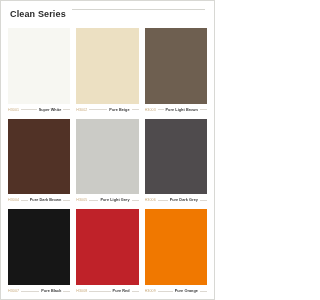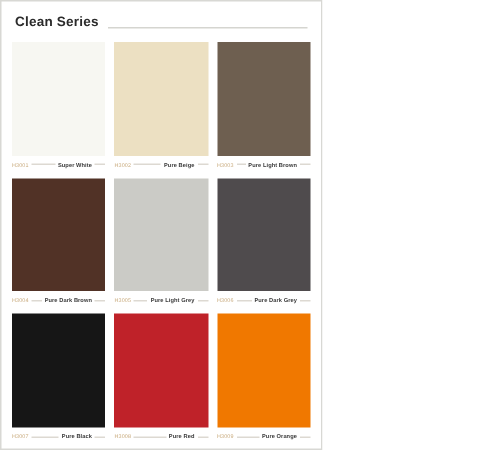--- a/index.html
+++ b/index.html
@@ -23,21 +23,21 @@
     background: #ffffff;
     border: 1px solid #d8d8d4;
     padding: 8px 7px 6px 7px;
     display: flex;
     flex-direction: column;
   }
 
   
   .header {
     display: flex;
-    align-items: flex-end;
+    align-items: flex-start;
     gap: 6px;
     padding: 0 2px 0 2px;
     margin-bottom: 9px;
   }
   .header-title {
     font-size: 9px;
     font-weight: bold;
     color: #2b2b2b;
     letter-spacing: 0.15px;
     white-space: nowrap;

